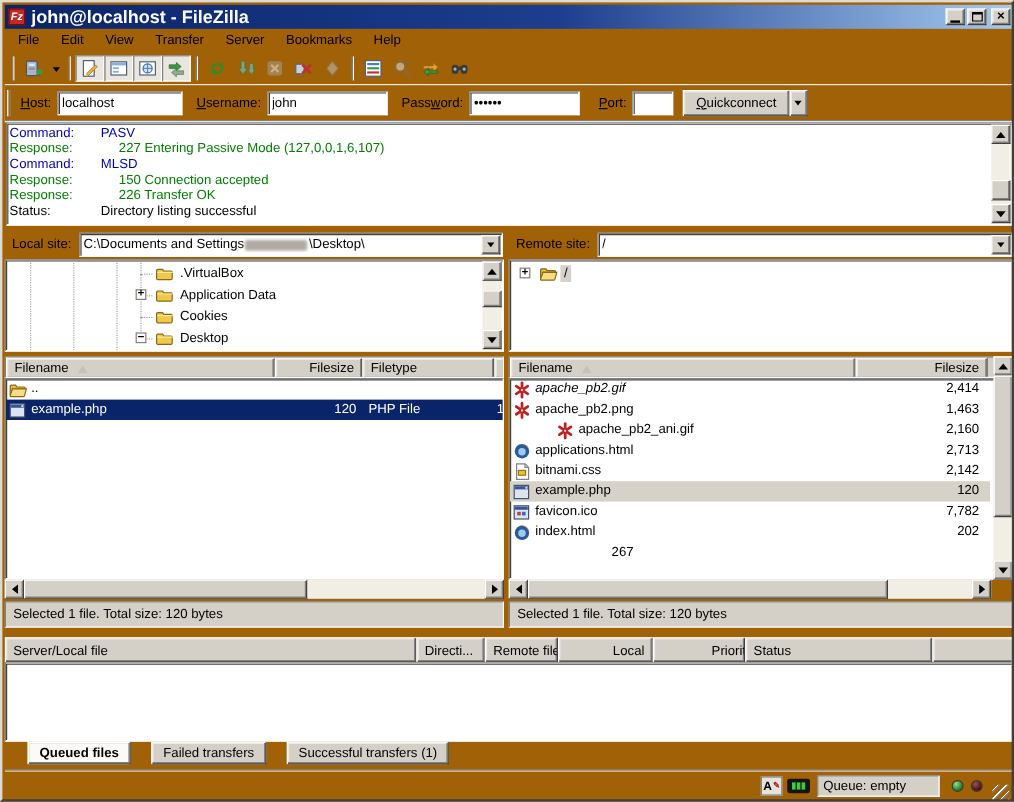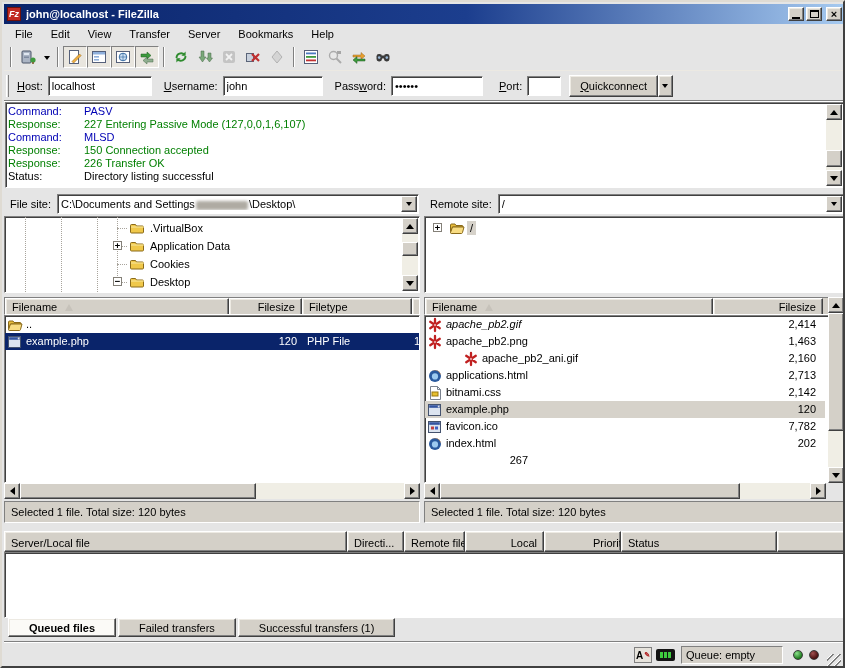--- a/index.html
+++ b/index.html
@@ -1,33 +1,33 @@
 <!DOCTYPE html>
 <html><head>
 <meta charset="utf-8">
 <style>
   html,body{margin:0;padding:0;background:#808080;}
   *{box-sizing:border-box;}
   .window{
-    position:relative;width:845px;height:668px;background:#e5e5e5;
+    position:relative;width:845px;height:668px;background:#a16207;
     border:2px solid;border-color:#DFDBD3 #404040 #404040 #DFDBD3;
     font-family:"Liberation Sans",sans-serif;font-size:11px;color:#000;
     overflow:hidden;
   }
   
   .raised{background:#D4D0C8;border:1px solid;border-color:#FFFFFF #404040 #404040 #FFFFFF;box-shadow:inset -1px -1px 0 #808080,inset 1px 1px 0 #EDEAE3;}
   .sunken{background:#FFFFFF;border:1px solid;border-color:#808080 #FFFFFF #FFFFFF #808080;box-shadow:inset 1px 1px 0 #404040;}
   .sunken-flat{background:#D4D0C8;border:1px solid;border-color:#808080 #FFFFFF #FFFFFF #808080;}
   
   #titlebar{position:absolute;left:2px;top:2px;width:841px;height:20px;
     background:linear-gradient(90deg,#0A246A 0%,#1C3E8E 55%,#A6CAF0 100%);
     display:flex;align-items:center;padding:0 3px;}
   .app-icon{width:14px;height:14px;background:#C22A22;border:1px solid #6E0F0A;color:#fff;
     font-weight:bold;font-style:italic;font-size:9px;line-height:12px;text-align:center;flex:none;}
-  #title-text{color:#fff;font-weight:bold;font-size:11px;margin-left:5px;flex:1;white-space:nowrap;overflow:hidden;}
+  #title-text{color:#fff;font-weight:bold;font-size:15px;margin-left:5px;flex:1;white-space:nowrap;overflow:hidden;}
   .win-ctl{width:16px;height:14px;margin-left:2px;display:flex;align-items:center;justify-content:center;
     font-size:10px;font-weight:bold;line-height:1;padding:0;}
   .glyph-min{width:8px;height:2px;background:#000;margin-top:7px;}
   .glyph-max{width:9px;height:8px;border:1px solid #000;border-top-width:2px;}
   .glyph-close{font-size:11px;font-weight:bold;}
   
   #menubar{position:absolute;left:2px;top:22px;width:841px;height:20px;display:flex;align-items:center;padding-left:2px;}
   .menu-item{padding:2px 9px;}
   
   #toolbar{position:absolute;left:2px;top:42px;width:841px;height:27px;display:flex;align-items:center;padding-left:2px;border-bottom:1px solid #ECE9E2;}
@@ -46,21 +46,21 @@
   .qc-input{height:20px;font:11px "Liberation Sans",sans-serif;padding:2px 3px;outline:none;}
   #qc-button{height:22px;padding:2px 10px;font:11px "Liberation Sans",sans-serif;margin-left:8px;}
   #qc-dd{width:15px;height:22px;display:flex;align-items:center;justify-content:center;}
   u{text-decoration:underline;}
   
   #log{position:absolute;left:3px;top:100px;width:839px;height:86px;}
   #log-lines{position:absolute;left:2px;top:2px;right:18px;bottom:2px;overflow:hidden;}
   .log-line{height:13px;line-height:13px;white-space:nowrap;display:flex;}
   .log-label{width:76px;flex:none;}
   .log-command{color:#0000B4;}
-  .log-response{color:#007F00;}
+  .log-response{color:#007F00;gap:15px;}
   .log-status{color:#000;}
   
   .sbv{position:absolute;width:16px;background:#F0EEE5;}
   .sbh{position:absolute;height:16px;background:#F0EEE5;}
   .sb-btn{position:absolute;width:16px;height:16px;display:flex;align-items:center;justify-content:center;background:#D4D0C8;border:1px solid;border-color:#FFFFFF #404040 #404040 #FFFFFF;box-shadow:inset -1px -1px 0 #808080;}
   .sb-thumb{position:absolute;background:#D4D0C8;border:1px solid;border-color:#FFFFFF #404040 #404040 #FFFFFF;box-shadow:inset -1px -1px 0 #808080;}
   .tri-up{width:0;height:0;border:4px solid transparent;border-bottom:5px solid #000;margin-top:-4px;}
   .tri-dn{width:0;height:0;border:4px solid transparent;border-top:5px solid #000;margin-bottom:-4px;}
   .tri-lf{width:0;height:0;border:4px solid transparent;border-right:5px solid #000;margin-left:-4px;}
   .tri-rt{width:0;height:0;border:4px solid transparent;border-left:5px solid #000;margin-right:-4px;}
@@ -94,21 +94,21 @@
   .cell.right{text-align:right;}
   .fi{width:16px;height:16px;flex:none;display:inline-block;}
   .fi svg{width:16px;height:16px;display:block;}
   .pane-status{position:absolute;top:307px;left:0;right:0;height:22px;padding:4px 6px;white-space:nowrap;overflow:hidden;}
   .hsc{position:absolute;top:289px;left:0;height:16px;}
   
   #queue-hdr{position:absolute;left:2px;top:529px;width:841px;height:21px;display:flex;overflow:hidden;background:#D4D0C8;}
   #queue-hdr .col-hdr{height:21px;padding-top:4px;}
   #queue-body{position:absolute;left:2px;top:550px;width:841px;height:66px;}
   #tabs{position:absolute;left:2px;top:616px;width:841px;height:21px;display:flex;align-items:flex-start;padding-left:4px;gap:2px;}
-  .tab{height:19px;padding:3px 20px;white-space:nowrap;}
+  .tab{height:19px;padding:3px 9px;white-space:nowrap;margin-left:15px;}
   .tab.active{background:#FBFAF7;font-weight:bold;}
   
   #statusbar{position:absolute;left:2px;top:639px;width:841px;height:27px;border-top:1px solid #808080;box-shadow:inset 0 1px 0 #fff;display:flex;align-items:center;justify-content:flex-end;padding:0 4px;}
   .dt-ind{width:18px;height:16px;border:1px solid #808080;background:#E6E3DC;display:flex;align-items:center;justify-content:center;font-weight:bold;font-size:10px;margin-right:4px;}
   .dt-ind i{font-style:normal;color:#B02020;font-size:7px;margin-left:1px;}
   .speed-ind{width:19px;height:12px;background:#141414;border-radius:2px;display:flex;align-items:center;justify-content:center;gap:1px;margin-right:6px;}
   .speed-ind b{width:3px;height:6px;background:#3FCB3F;display:block;}
   #queue-status-box{width:102px;height:18px;padding:2px 4px;white-space:nowrap;overflow:hidden;margin-right:10px;background:#D4D0C8;}
   .led{width:10px;height:10px;border-radius:50%;margin-right:6px;border:1px solid #3A3A3A;}
   .led-green{background:radial-gradient(circle at 35% 30%,#8CE08C,#1E7A1E 70%);}
@@ -329,21 +329,21 @@
         </div>
       <div class="sb-thumb" style="left:0;width:16px;top:46px;height:17px;"></div>
       <div class="sb-btn" style="bottom:0;">
           <span class="tri-dn"></span>
         </div>
     </div>
   </div>
 
   <div id="local-pane" class="pane">
     <div class="siterow">
-      <span class="site-label">File site:</span>
+      <span class="site-label">Local site:</span>
       <div class="combo sunken" style="margin-right:1px;">
         <span class="combo-text"><span>C:\Documents and Settings</span><span class="redacted-blob"></span><span>\Desktop\</span></span>
         <div class="combo-dd">
             <span class="dd-tri" style="margin-top:3px;"></span>
           </div>
       </div>
     </div>
     <div class="tree sunken" id="local-tree">
       <div class="sbv" style="right:1px;top:1px;bottom:1px;">
         <div class="sb-btn" style="top:0;">

